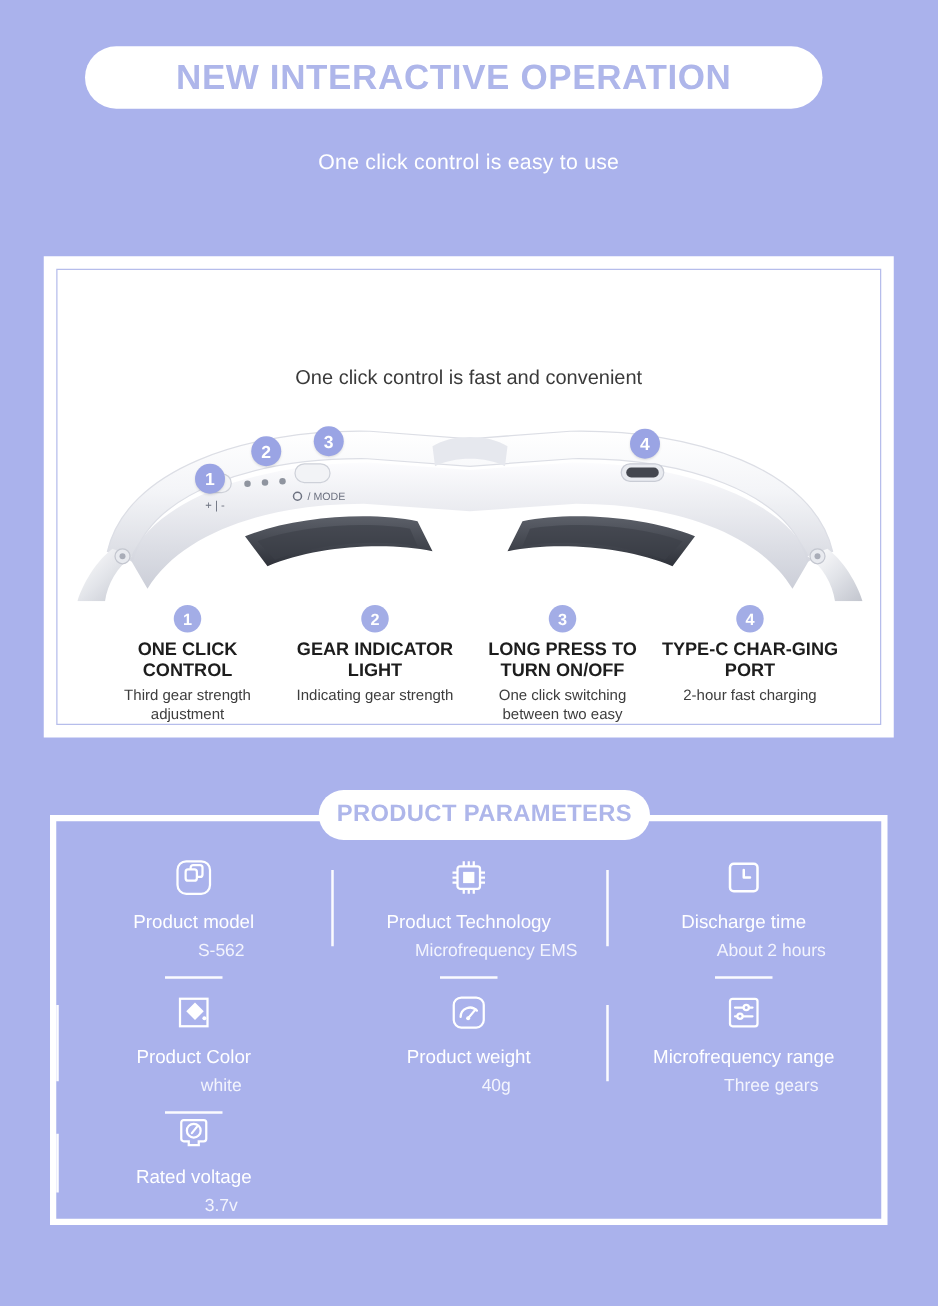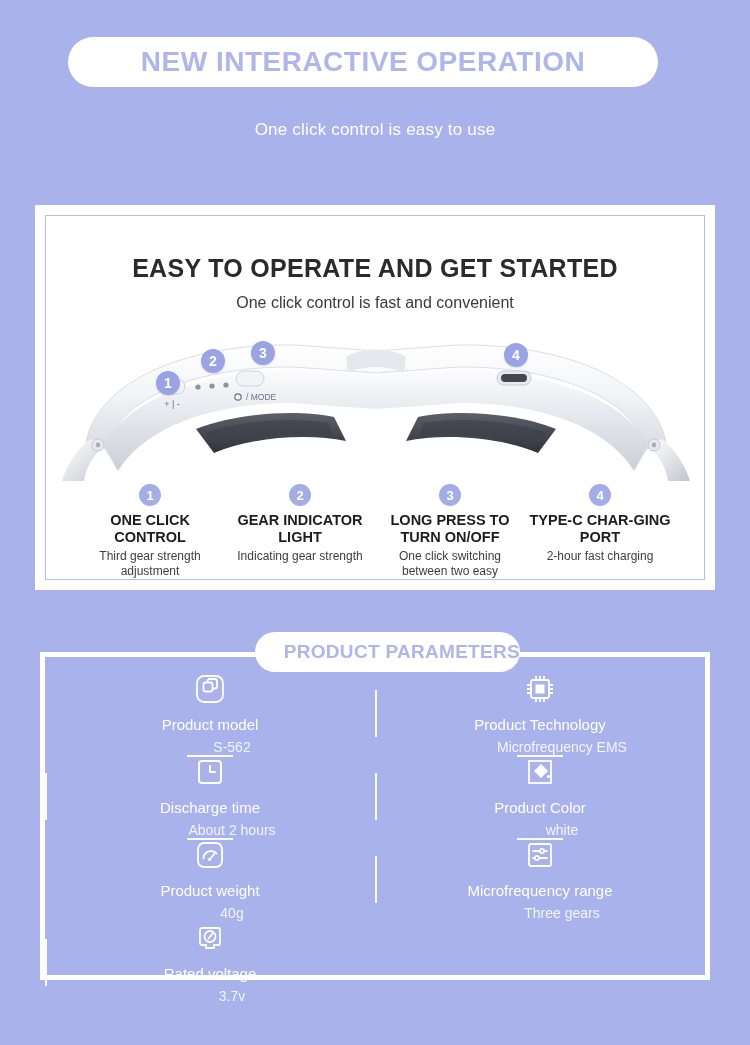--- a/index.html
+++ b/index.html
@@ -74,28 +74,28 @@
   }
 
   
   .params-panel{
     position:absolute; left:40px; top:652px; width:670px; height:328px;
     border:5px solid #ffffff; background:transparent;
   }
   .params-banner{
     position:absolute; left:255px; top:632px; width:265px; height:40px;
     background:#ffffff; border-radius:20px;
-    display:flex; align-items:center; justify-content:flex-end; z-index:5;
+    display:flex; align-items:center; justify-content:center; z-index:5;
   }
   .params-banner-text{
     color:#aeb6ea; font-size:19px; font-weight:bold; letter-spacing:.3px;
   }
   .params-grid{
     position:absolute; left:45px; top:672px; width:660px; height:300px;
-    display:grid; grid-template-columns:repeat(2,1fr); grid-template-rows:repeat(2,1fr);
+    display:grid; grid-template-columns:repeat(3,1fr); grid-template-rows:repeat(2,1fr);
   }
   .param{
     position:relative; display:flex; flex-direction:column;
     align-items:center; justify-content:center; gap:2px;
   }
   .param-icon{ width:34px; height:34px; margin-bottom:8px; }
   .param-icon svg{ width:100%; height:100%; display:block; }
   .param-label{ color:#ffffff; font-size:15px; }
   .param-value{ color:#f3f4fd; font-size:14px; margin-top:4px;margin-left:44px; }
   .vdiv{
@@ -111,21 +111,20 @@
 <body>
 
 <div class="top-banner">
   <span class="top-banner-text">NEW INTERACTIVE OPERATION</span>
 </div>
 <div class="top-sub">One click control is easy to use</div>
 
 <div class="card">
   <div class="card-inner">
 
-    <div class="card-title">EASY TO OPERATE AND GET STARTED</div>
     <div class="card-sub">One click control is fast and convenient</div>
 
     <div class="device-stage">
       <svg viewBox="0 0 660 160" width="660" height="160" style="position:absolute;left:0;top:0;">
         <defs>
           <linearGradient id="frameG" x1="0" y1="0" x2="0" y2="1">
             <stop offset="0%" stop-color="#ffffff"></stop>
             <stop offset="45%" stop-color="#f4f5f8"></stop>
             <stop offset="100%" stop-color="#d9dbe2"></stop>
           </linearGradient>

